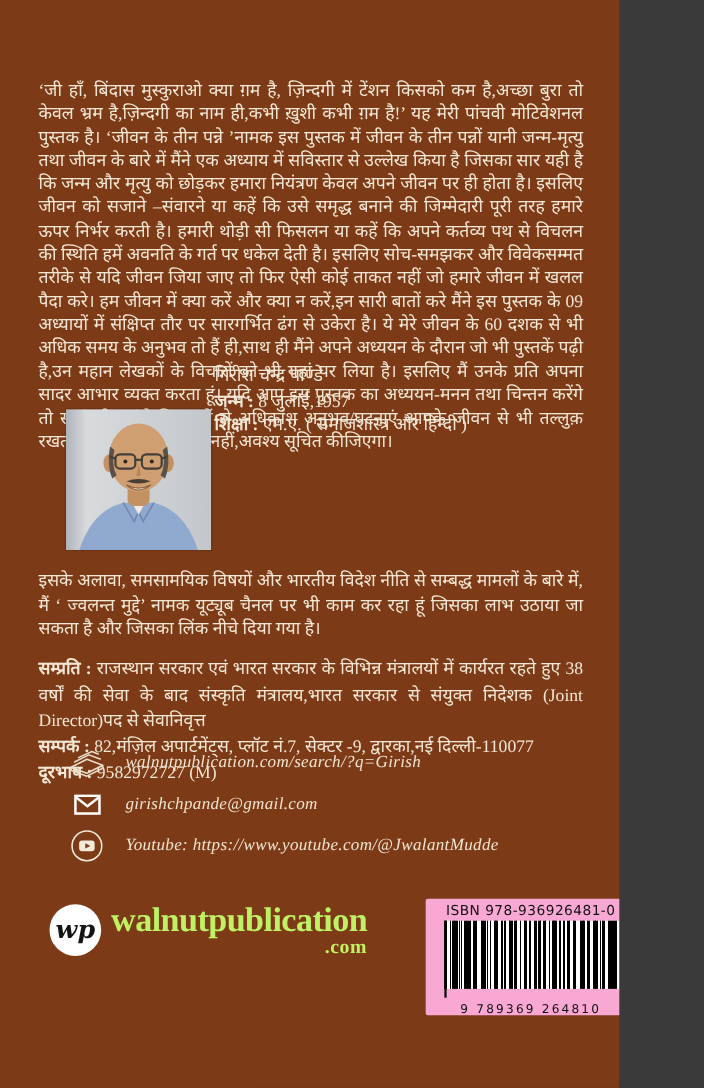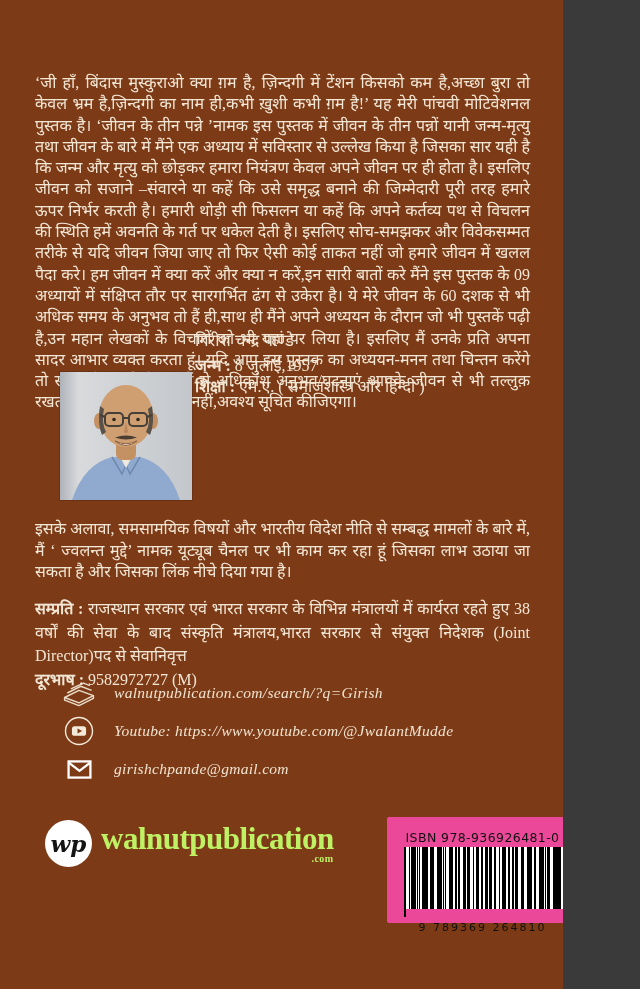--- a/index.html
+++ b/index.html
@@ -37,26 +37,26 @@
   
   .footer-logo{position:absolute;left:45px;top:820px;display:flex;gap:9px;align-items:center;}
   .logo-circle{
     width:47px;height:47px;border-radius:50%;background:#ffffff;color:#141414;
     display:flex;align-items:center;justify-content:center;
     font-family:"DejaVu Serif",serif;font-style:italic;font-weight:bold;font-size:23px;
     flex:0 0 47px;
   }
   .logo-text{font-family:Liberation Serif, serif;color:#bef264;}
   .logo-name{font-weight:bold;font-size:31px;line-height:1.05;letter-spacing:-.5px;}
-  .logo-tld{font-weight:bold;font-size:10px;text-align:right;margin-top:-3px;letter-spacing:.5px;}
+  .logo-tld{font-weight:bold;font-size:18px;text-align:right;margin-top:-3px;letter-spacing:.5px;}
   .logo-countries{font-weight:bold;font-size:14.5px;letter-spacing:2.5px;margin-top:8px;word-spacing:4px;}
   
   .barcode{
     position:absolute;left:387px;top:817px;width:191px;height:106px;box-sizing:border-box;
-    background:#ec4899;border-radius:2px;padding:13px 7px 2px 7px;
+    background:#f9a8d4;border-radius:2px;padding:3px 7px 2px 7px;
     color:#111;font-family:"DejaVu Sans",sans-serif;text-align:center;
   }
   .isbn-label{font-size:12.5px;letter-spacing:.4px;white-space:nowrap;}
   .bars{
     height:62px;margin:2px 2px 0 10px;background-color:#fff;position:relative;
     background-image:
       repeating-linear-gradient(90deg,#000 0 2px,transparent 2px 5px,#000 5px 6px,transparent 6px 9px,#000 9px 12px,transparent 12px 15px,#000 15px 16px,transparent 16px 18px),
       repeating-linear-gradient(90deg,#000 0 1px,transparent 1px 7px,#000 7px 10px,transparent 10px 13px);
   }
   .bars::before,.bars::after{content:"";position:absolute;top:0;bottom:-8px;width:2px;background:#000;}
@@ -107,55 +107,56 @@
       <p class="author-name">गिरीश चन्द्र पाण्डे</p>
       <p class="field"><span class="lbl">जन्म :</span><span>8 जुलाई,1957</span></p>
       <p class="field"><span class="lbl">शिक्षा :</span><span>एम.ए. ( समाजशास्त्र और हिन्दी )</span></p>
     </div>
   </div>
 
   <p class="extra">इसके अलावा, समसामयिक विषयों और भारतीय विदेश नीति से सम्बद्ध मामलों के बारे में, मैं ‘ ज्वलन्त मुद्दे’ नामक यूट्यूब चैनल पर भी काम कर रहा हूं जिसका लाभ उठाया जा सकता है और जिसका लिंक नीचे दिया गया है।</p>
 
   <div class="contact">
     <p class="field"><span class="lbl">सम्प्रति :</span><span>राजस्थान सरकार एवं भारत सरकार के विभिन्न मंत्रालयों में कार्यरत रहते हुए 38 वर्षों की सेवा के बाद संस्कृति मंत्रालय,भारत सरकार से संयुक्त निदेशक (Joint Director)पद से सेवानिवृत्त</span></p>
+    <p class="field"><span class="lbl">सम्पर्क :</span><span>82,मंज़िल अपार्टमेंट्स, प्लॉट नं.7, सेक्टर -9, द्वारका,नई दिल्ली-110077</span></p>
     <p class="field"><span class="lbl">दूरभाष :</span><span>9582972727 (M)</span></p>
   </div>
 
   <div class="links">
     <div class="link-row">
       <span class="link-icon">
         <svg viewBox="0 0 40 34" width="36" height="32">
           <g fill="none" stroke="#e9dcc8" stroke-width="1.6" stroke-linejoin="round">
             <path d="M4 22 L20 14 L36 20 L20 28 Z"></path>
             <path d="M4 22 L4 25 L20 31 L36 23 L36 20"></path>
             <path d="M7 17 L22 9.5 L34 14"></path>
             <path d="M11 12.5 L25 6 L32 8.8"></path>
           </g>
         </svg>
       </span>
       <span class="link-text">walnutpublication.com/search/?q=Girish</span>
     </div>
     <div class="link-row">
       <span class="link-icon">
+        <svg viewBox="0 0 26 20" width="25" height="19">
+          <rect x="1.5" y="1.5" width="23" height="17" fill="none" stroke="#ffffff" stroke-width="2.4"></rect>
+          <path d="M2 3 L13 11.5 L24 3" fill="none" stroke="#ffffff" stroke-width="2.4"></path>
+        </svg>
+      </span>
+      <span class="link-text">girishchpande@gmail.com</span>
+    </div>
+    <div class="link-row">
+      <span class="link-icon">
         <svg viewBox="0 0 34 34" width="30" height="30">
           <circle cx="17" cy="17" r="15.3" fill="none" stroke="#f4ead9" stroke-width="1.6"></circle>
           <rect x="9" y="11.5" width="16" height="11" rx="3" fill="#f4ead9"></rect>
           <path d="M15.3 14.3 L20.6 17 L15.3 19.7 Z" fill="#7d3a17"></path>
         </svg>
       </span>
       <span class="link-text">Youtube: https://www.youtube.com/@JwalantMudde</span>
-    </div>
-    <div class="link-row">
-      <span class="link-icon">
-        <svg viewBox="0 0 26 20" width="25" height="19">
-          <rect x="1.5" y="1.5" width="23" height="17" fill="none" stroke="#ffffff" stroke-width="2.4"></rect>
-          <path d="M2 3 L13 11.5 L24 3" fill="none" stroke="#ffffff" stroke-width="2.4"></path>
-        </svg>
-      </span>
-      <span class="link-text">girishchpande@gmail.com</span>
     </div>
   </div>
 
   <div class="footer-logo">
     <div class="logo-circle">wp</div>
     <div class="logo-text">
       <div class="logo-name">walnutpublication</div>
       <div class="logo-tld">.com</div>
     </div>
   </div>

